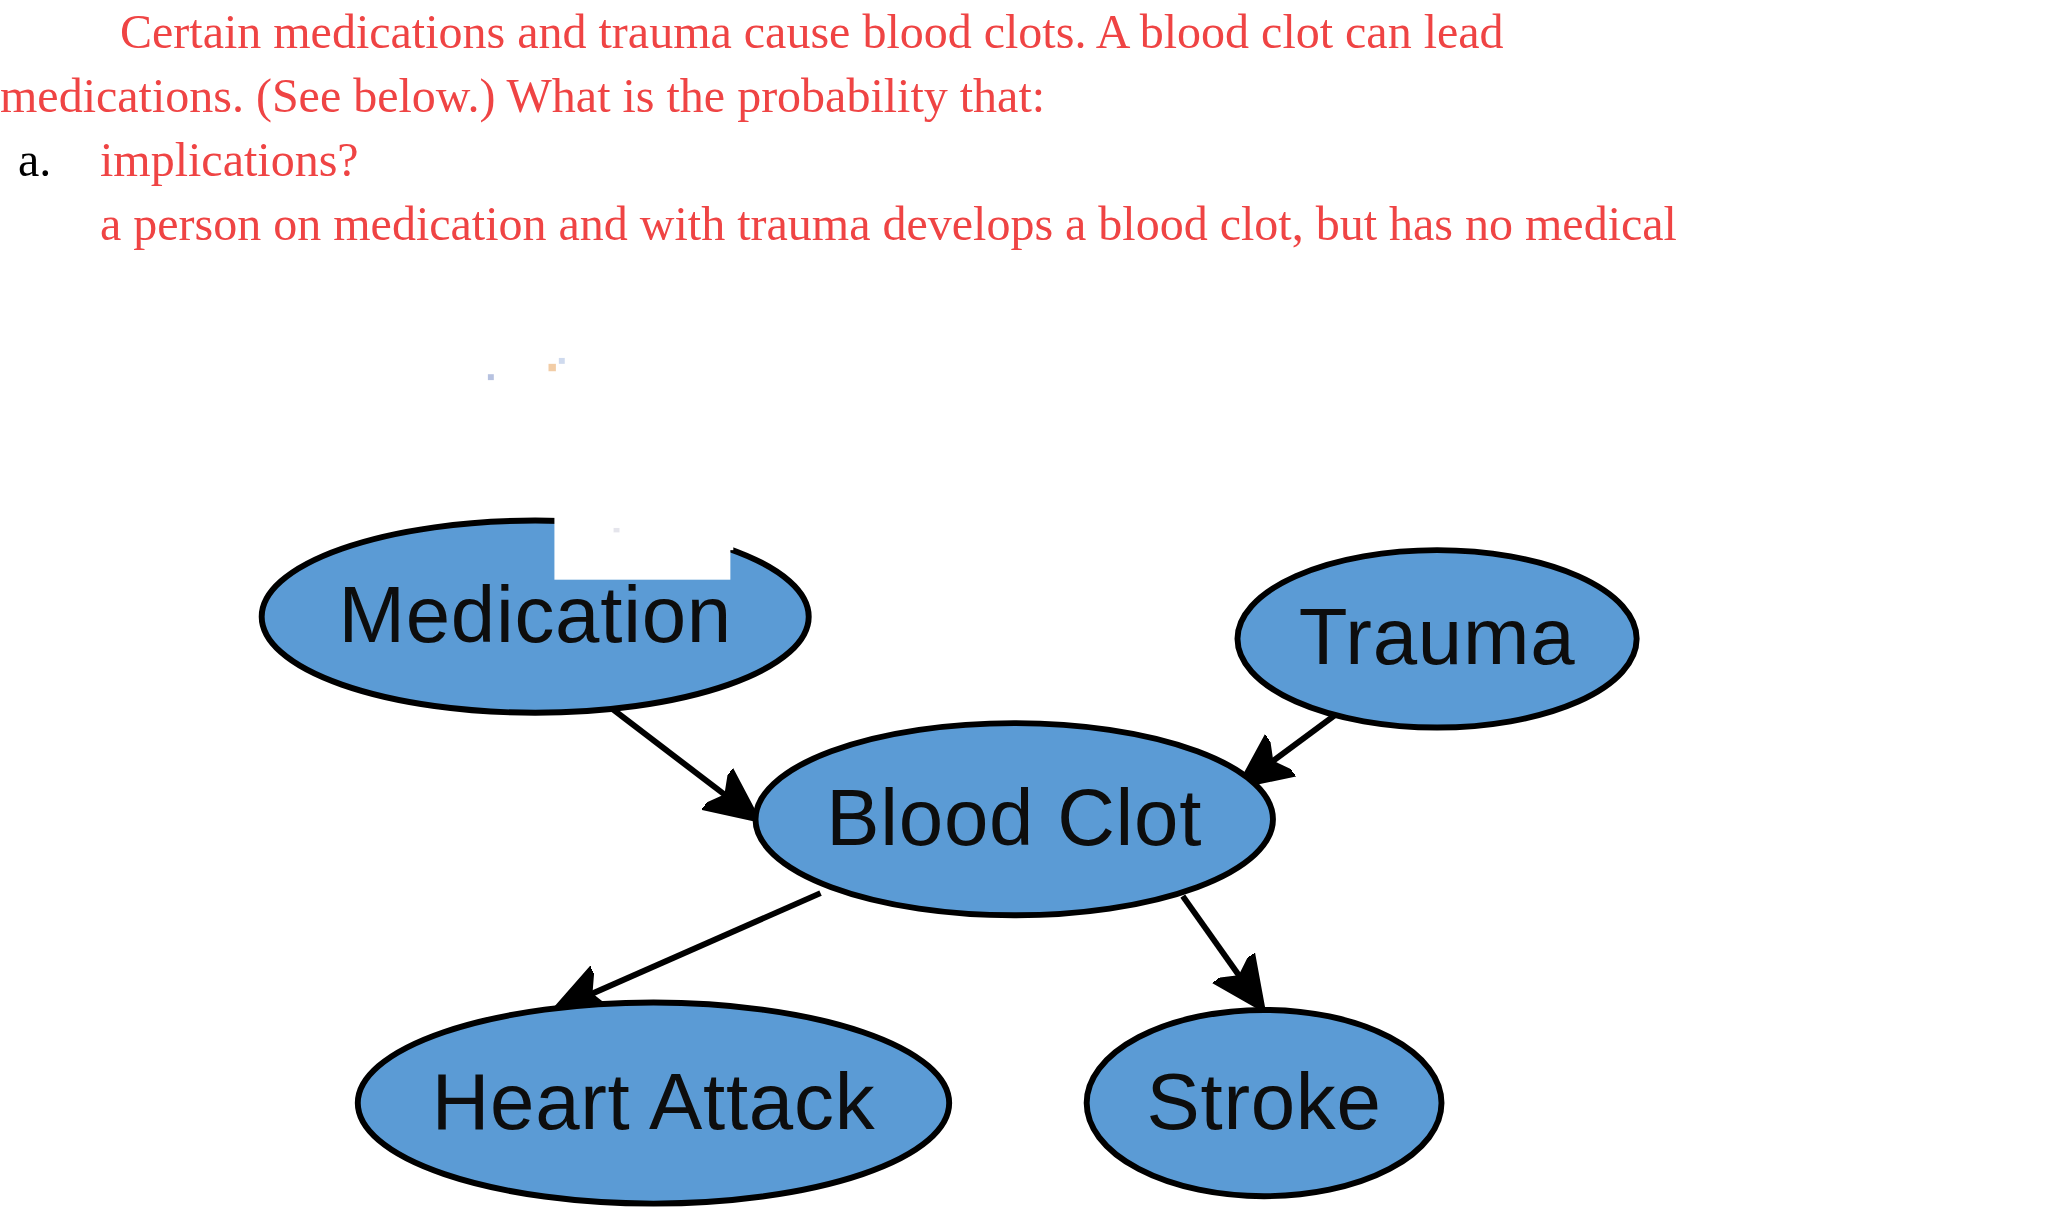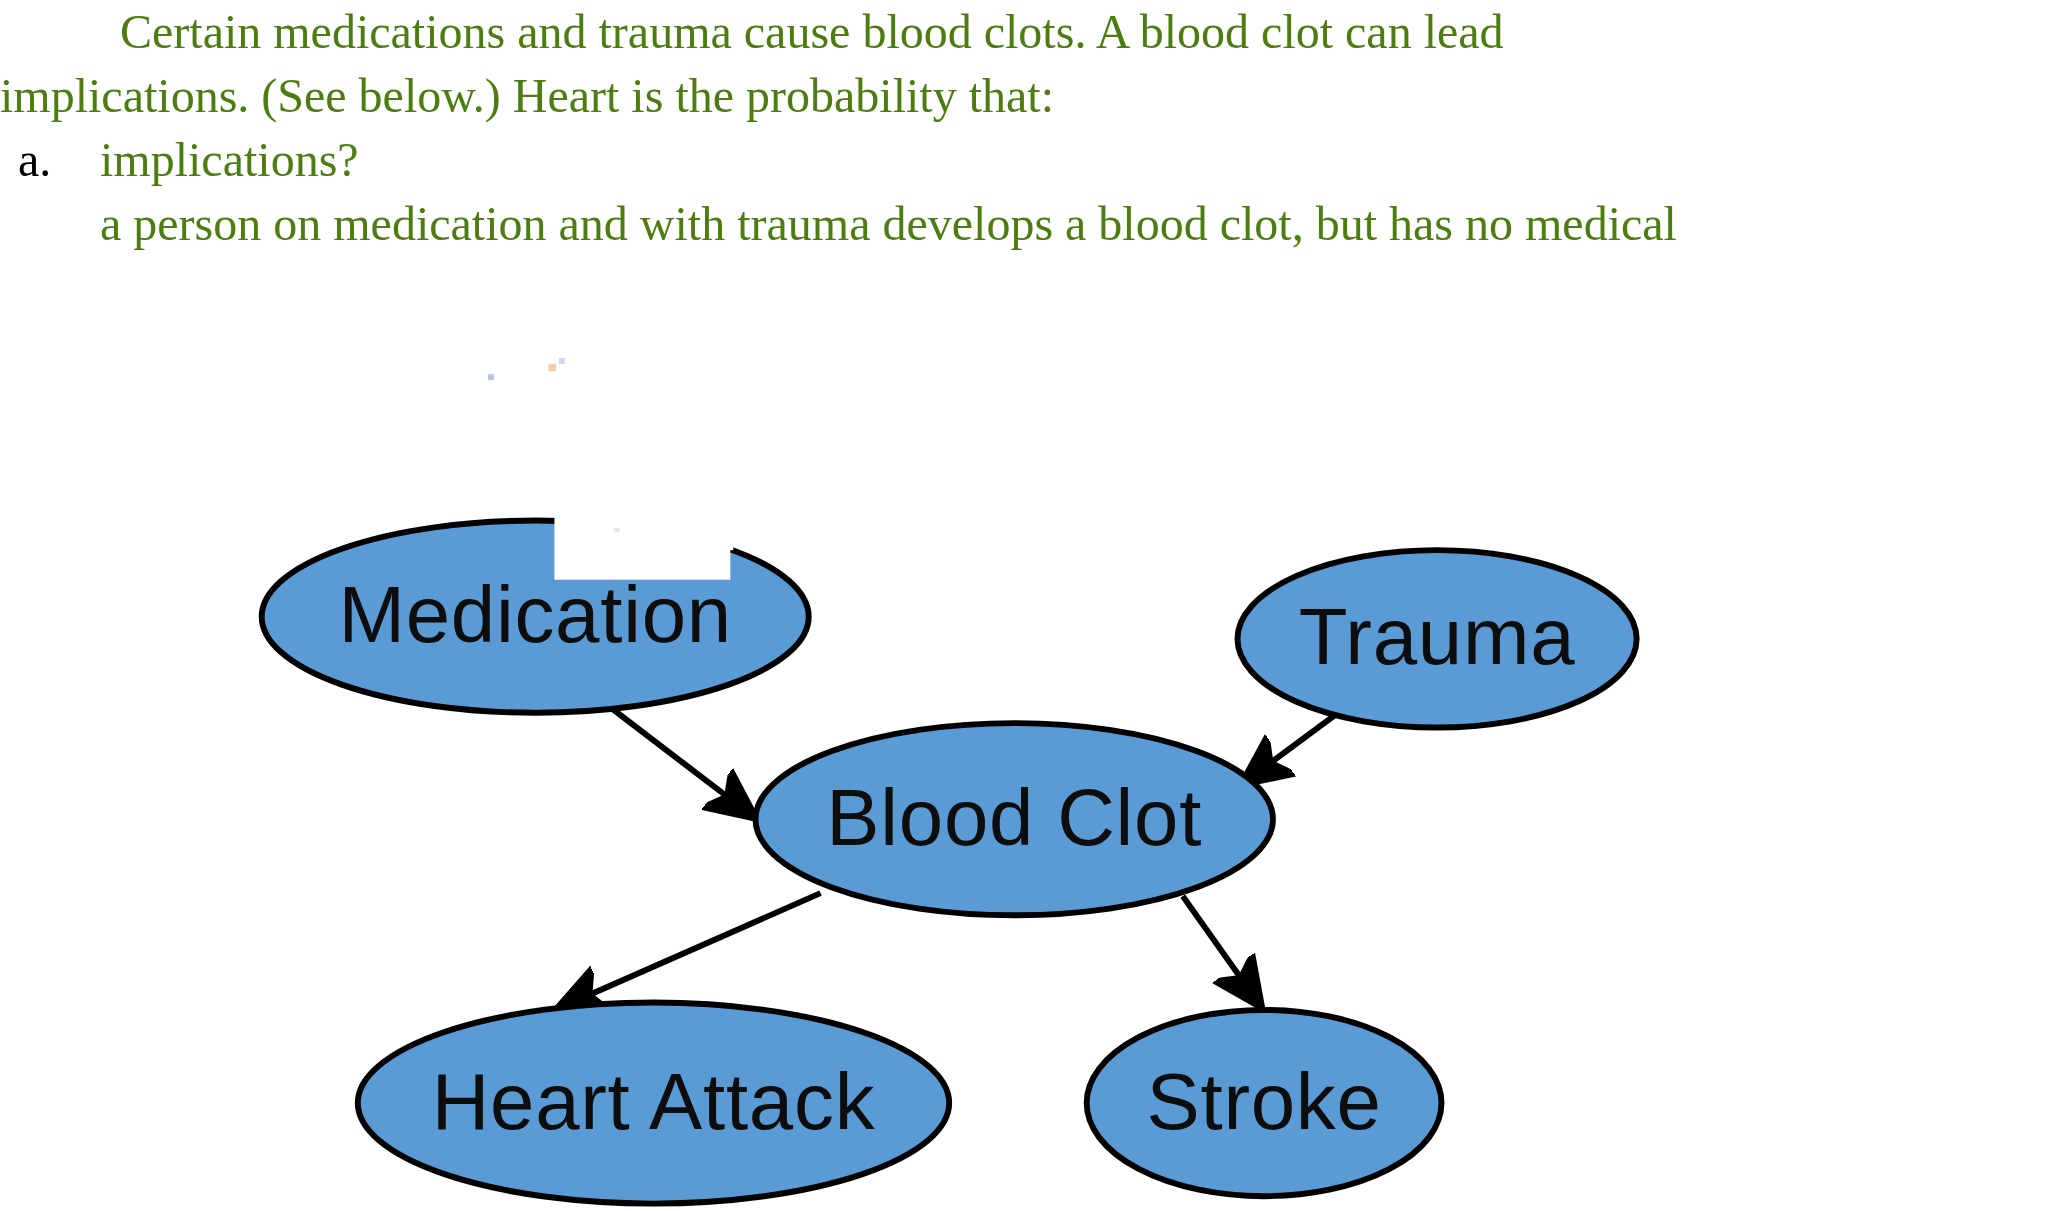--- a/index.html
+++ b/index.html
@@ -24,21 +24,21 @@
     left: 0px;
     top: 0px;
     width: 1960px;
   }
   .q-line {
     font-family: "Liberation Serif", "DejaVu Serif", serif;
     font-size: 48px;
     line-height: 64px;
     letter-spacing: 0px;
     white-space: pre;
-    color: #4d7c0f;
+    color: #ef4444;
   }
   #q-para-1 { padding-left: 0px; }
 
   
   #list-item-a {
     position: relative;
     margin-top: 0px;
   }
   .list-marker {
     position: absolute;
@@ -100,21 +100,21 @@
     opacity: 0.55;
   }
 </style>
 </head>
 <body>
 
 <div id="question-block">
 
   <div id="q-para-1">
     <div class="q-line"><span class="q-indent">          </span><span>Certain medications and trauma cause blood clots. A blood clot can lead</span></div>
-    <div class="q-line">implications. (See below.) Heart is the probability that:</div>
+    <div class="q-line">medications. (See below.) What is the probability that:</div>
   </div>
 
   <div id="list-item-a">
     <span class="list-marker">a.</span>
     <div class="list-body">
       <div class="q-line">implications?</div>
       <div class="q-line">a person on medication and with trauma develops a blood clot, but has no medical</div>
     </div>
   </div>
 

